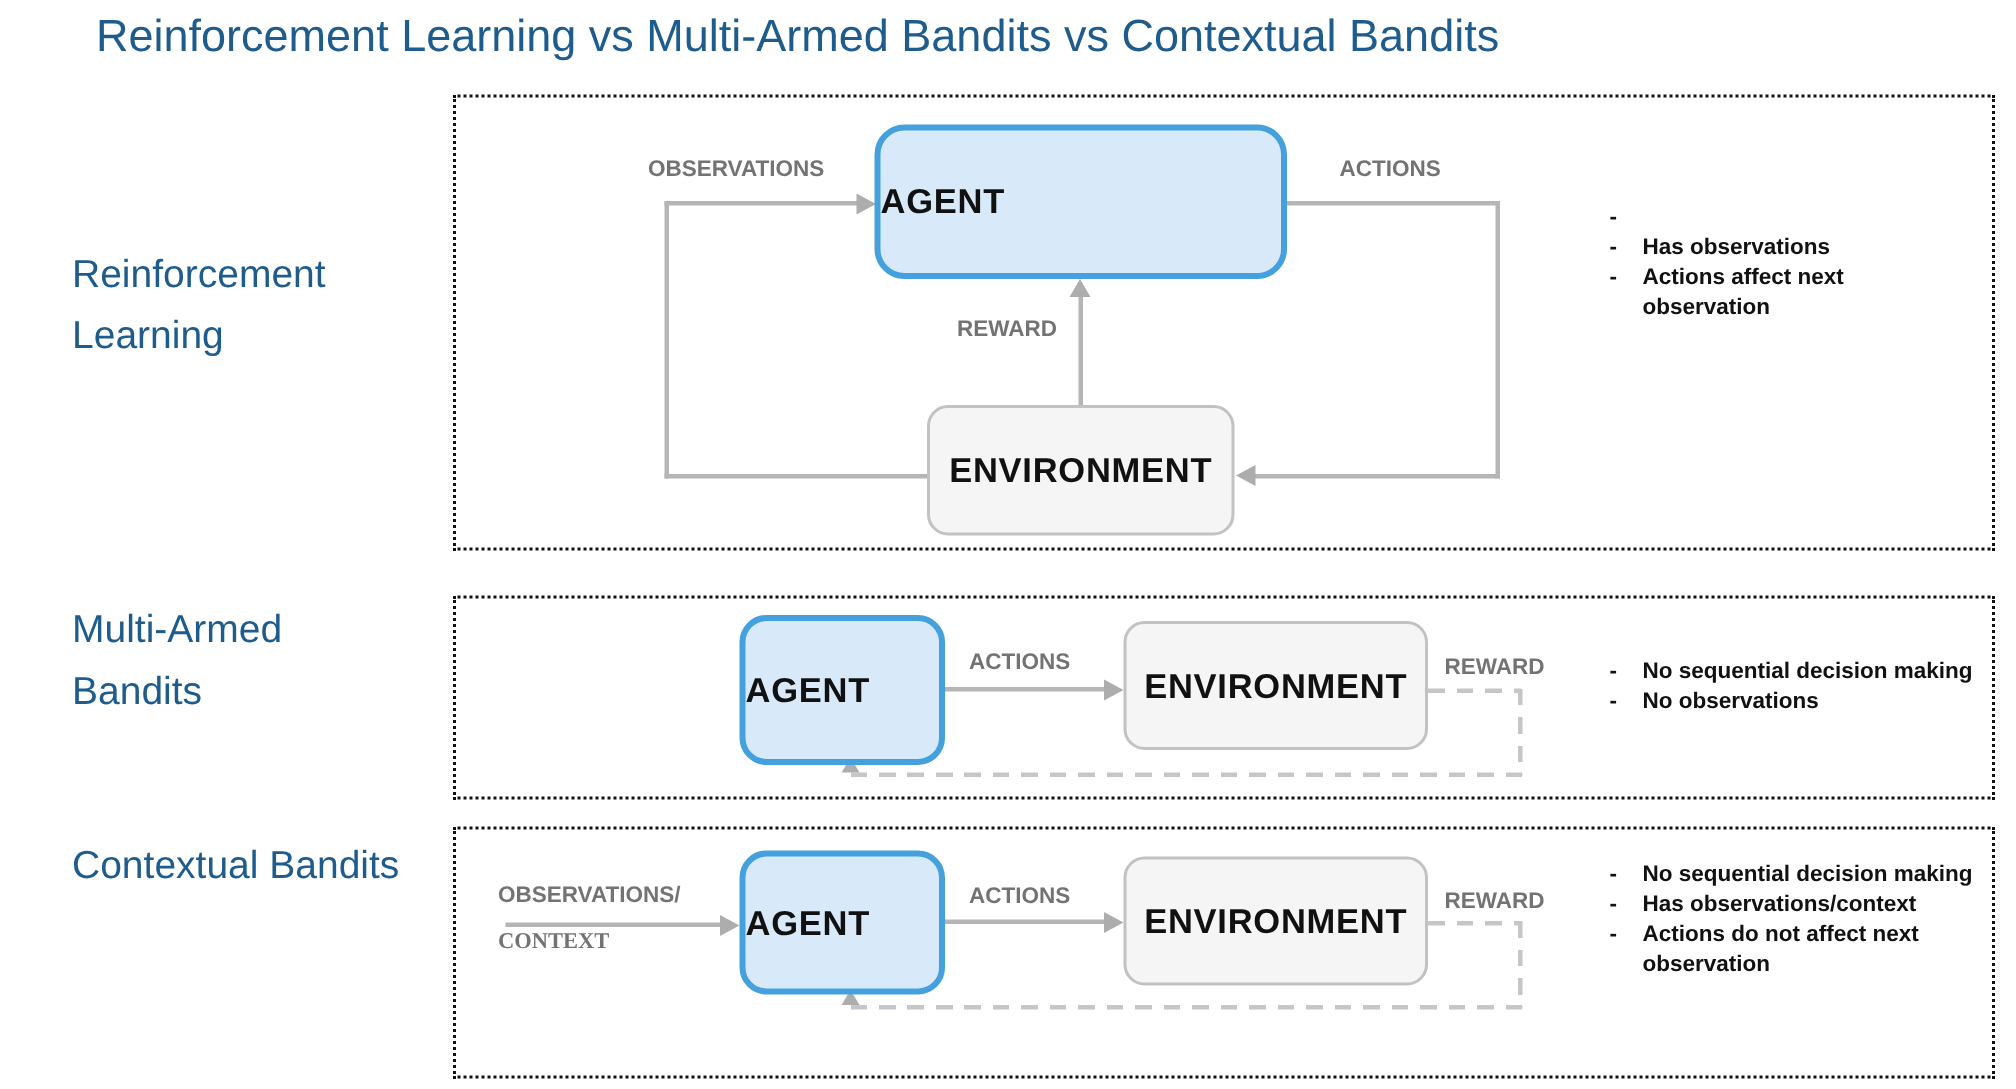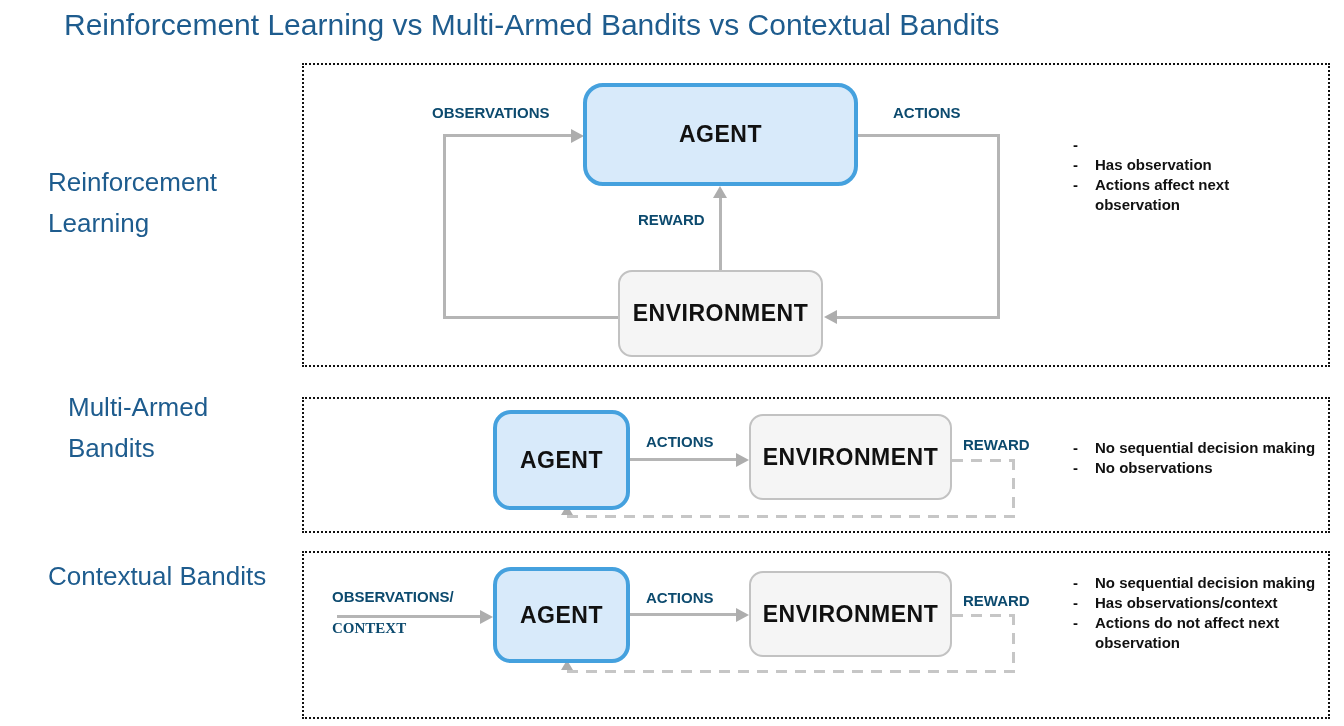--- a/index.html
+++ b/index.html
@@ -3,25 +3,25 @@
 <meta charset="utf-8">
 <style>
   html,body{margin:0;padding:0;background:#ffffff;}
   body{width:1344px;height:726px;position:relative;overflow:hidden;
        font-family:"Liberation Sans", sans-serif;}
   .abs{position:absolute;}
   .title{font-size:30px;color:var(--heading-blue);white-space:nowrap;}
   .side-label{font-size:26px;color:var(--heading-blue);line-height:41px;}
   .panel{border:2px dotted #111;background:#fff;}
   .agent{background:var(--agent-fill);border:4px solid var(--agent-border);
-         border-radius:20px;display:flex;align-items:center;justify-content:center;}
+         border-radius:20px;display:flex;align-items:center;justify-content:flex-start;}
   .env{background:var(--env-fill);border:2px solid var(--env-border);
        border-radius:14px;display:flex;align-items:center;justify-content:center;}
   .boxlabel{font-size:23px;font-weight:bold;color:#111;letter-spacing:0.5px;}
-  .caps{font-size:15px;font-weight:bold;color:#0c4a6e;white-space:nowrap;}
+  .caps{font-size:15px;font-weight:bold;color:#737373;white-space:nowrap;}
   .hline{height:3px;background:var(--line-gray);}
   .vline{width:3px;background:var(--line-gray);}
   .hdash{height:3px;background:repeating-linear-gradient(90deg,var(--dash-gray) 0 11px,transparent 11px 19px);}
   .vdash{width:3px;background:repeating-linear-gradient(180deg,var(--dash-gray) 0 11px,transparent 11px 19px);}
   .arr-right{width:0;height:0;border-top:7px solid transparent;border-bottom:7px solid transparent;
              border-left:13px solid var(--arrow-gray);}
   .arr-left{width:0;height:0;border-top:7px solid transparent;border-bottom:7px solid transparent;
             border-right:13px solid var(--arrow-gray);}
   .arr-up{width:0;height:0;border-left:7px solid transparent;border-right:7px solid transparent;
           border-bottom:12px solid var(--arrow-gray);}
@@ -34,21 +34,21 @@
   .btext-wide{width:226px;}
 </style>
 </head>
 <body>
 
 <div class="abs" style="left:0;top:0;width:1344px;height:726px;">
 
   <div class="abs title" style="left:64px;top:8px;">Reinforcement Learning vs Multi-Armed Bandits vs Contextual Bandits</div>
 
   <div class="abs side-label" style="left:48px;top:162px;width:250px;">Reinforcement Learning</div>
-  <div class="abs side-label" style="left:48px;top:387px;width:220px;margin-left:20px;">Multi-Armed Bandits</div>
+  <div class="abs side-label" style="left:48px;top:399px;width:220px;">Multi-Armed Bandits</div>
   <div class="abs side-label" style="left:48px;top:556px;width:220px;">Contextual Bandits</div>
 
   <div class="abs panel" style="left:302px;top:63px;width:1024px;height:300px;"></div>
 
   <div class="abs hline" style="left:443px;top:134px;width:130px;"></div>
   <div class="abs arr-right" style="left:571px;top:129px;"></div>
   <div class="abs vline" style="left:443px;top:134px;height:185px;"></div>
   <div class="abs hline" style="left:443px;top:316px;width:175px;"></div>
   <div class="abs hline" style="left:858px;top:134px;width:142px;"></div>
   <div class="abs vline" style="left:997px;top:134px;height:185px;"></div>
@@ -67,21 +67,21 @@
   <div class="abs env" style="left:618px;top:270px;width:201px;height:83px;">
     <span class="boxlabel">ENVIRONMENT</span>
   </div>
 
   <div class="abs bullets" style="left:1073px;top:135px;">
     <div class="bullet">
         <span class="dash">-</span>
       </div>
     <div class="bullet">
         <span class="dash">-</span>
-        <div class="btext-narrow">Has observation</div>
+        <div class="btext-narrow">Has observations</div>
       </div>
     <div class="bullet">
         <span class="dash">-</span>
         <div class="btext-narrow">Actions affect next observation</div>
       </div>
   </div>
 
   <div class="abs panel" style="left:302px;top:397px;width:1024px;height:132px;"></div>
 
   <div class="abs hline" style="left:630px;top:458px;width:108px;"></div>

